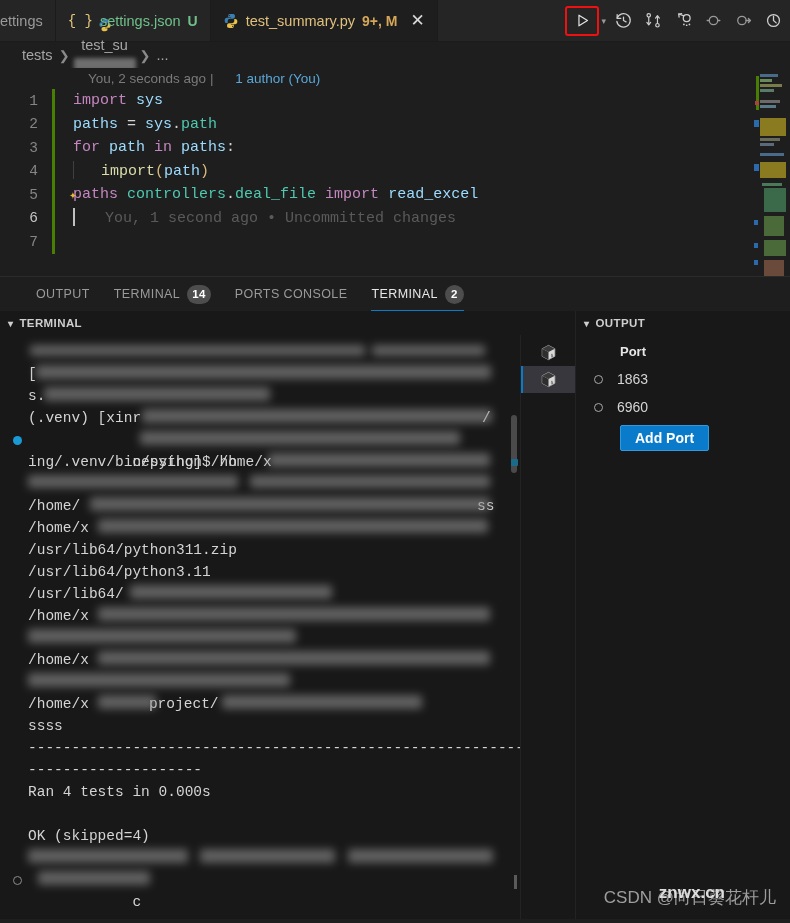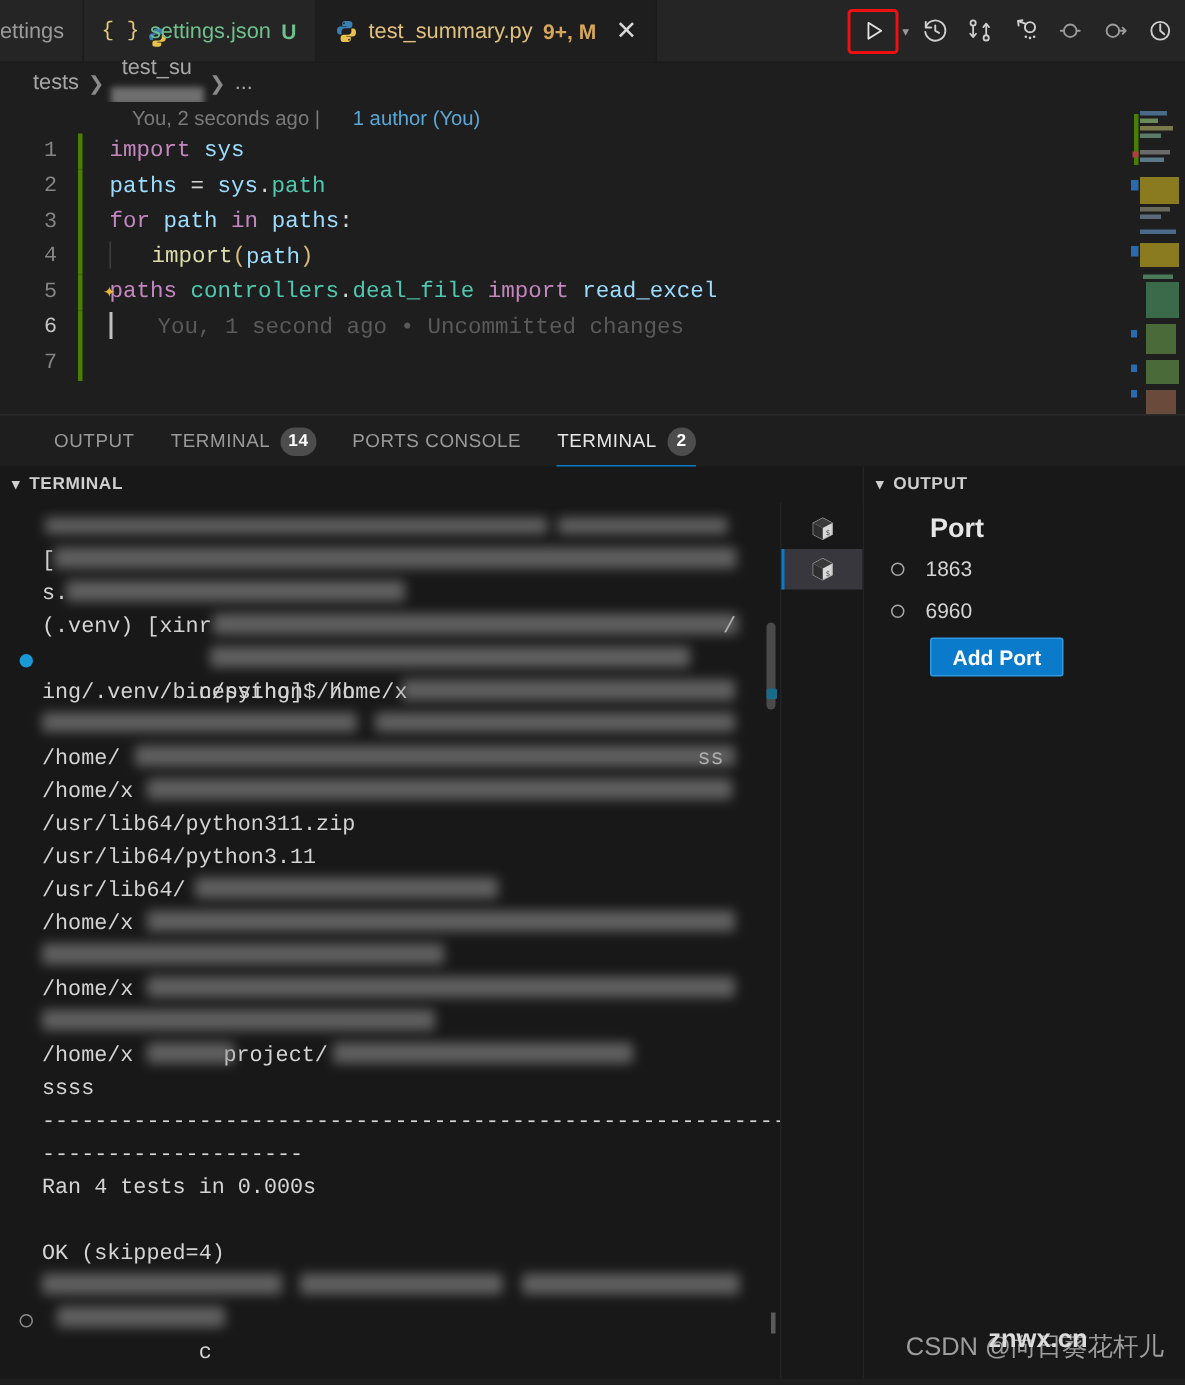--- a/index.html
+++ b/index.html
@@ -171,21 +171,21 @@
   }
 
   
   .ports-col { flex: 1; background: #181818; border-left: 1px solid #232323; }
   .ports-head {
     display:flex; align-items:center; gap:6px;
     height: 24px; padding-left: 8px;
     color:#cfcfcf; font-size:11.5px; font-weight:700; letter-spacing:.4px;
   }
   .ports-table { padding-top: 4px; }
-  .ports-hdr { font-size: 18px; font-weight: 700; color: #e6e6e6; padding-left: 44px; height: 26px; line-height: 26px; }
+  .ports-hdr { font-size: 13px; font-weight: 700; color: #e6e6e6; padding-left: 44px; height: 26px; line-height: 26px; }
   .port-row { display:flex; align-items:center; height: 28px; padding-left: 18px; gap: 14px; }
   .port-dot { width: 9px; height: 9px; border-radius: 50%; border: 1.6px solid #a8a8a8; }
   .port-num { font-size: 14px; color: #d4d4d4; }
   .add-port {
     display:inline-flex; align-items:center; justify-content:center;
     height: 26px; padding: 0 14px; margin-left: 44px; margin-top: 4px;
     background: #0a7bca; color: #fff; font-size: 14px; font-weight: 700;
     border-radius: 2px; border: 1px solid #2f9ae0;
   }
 
@@ -425,21 +425,21 @@
             <span class="blur" style="left:44px;top:2px;width:226px;height:14px"></span>
           </div>
 
           <div class="trow">(.venv) [xinr
             <span class="blur" style="left:142px;top:2px;width:350px;height:14px"></span>
           </div>
 
           <div class="trow">
             <span class="deco filled"></span>cessing]$ /h
             <span class="blur" style="left:140px;top:2px;width:320px;height:14px"></span>
-            <span style="position:absolute;left:465px;color:#d4d4d4">ss</span>
+            <span style="position:absolute;left:477px;color:#d4d4d4">ss</span>
           </div>
 
           <div class="trow">ing/.venv/bin/python /home/x
             <span class="blur" style="left:268px;top:2px;width:222px;height:14px"></span>
           </div>
 
           <div class="trow">
             <span class="blur" style="left:28px;top:2px;width:210px;height:13px"></span>
             <span class="blur" style="left:250px;top:2px;width:240px;height:13px"></span>
           </div>

